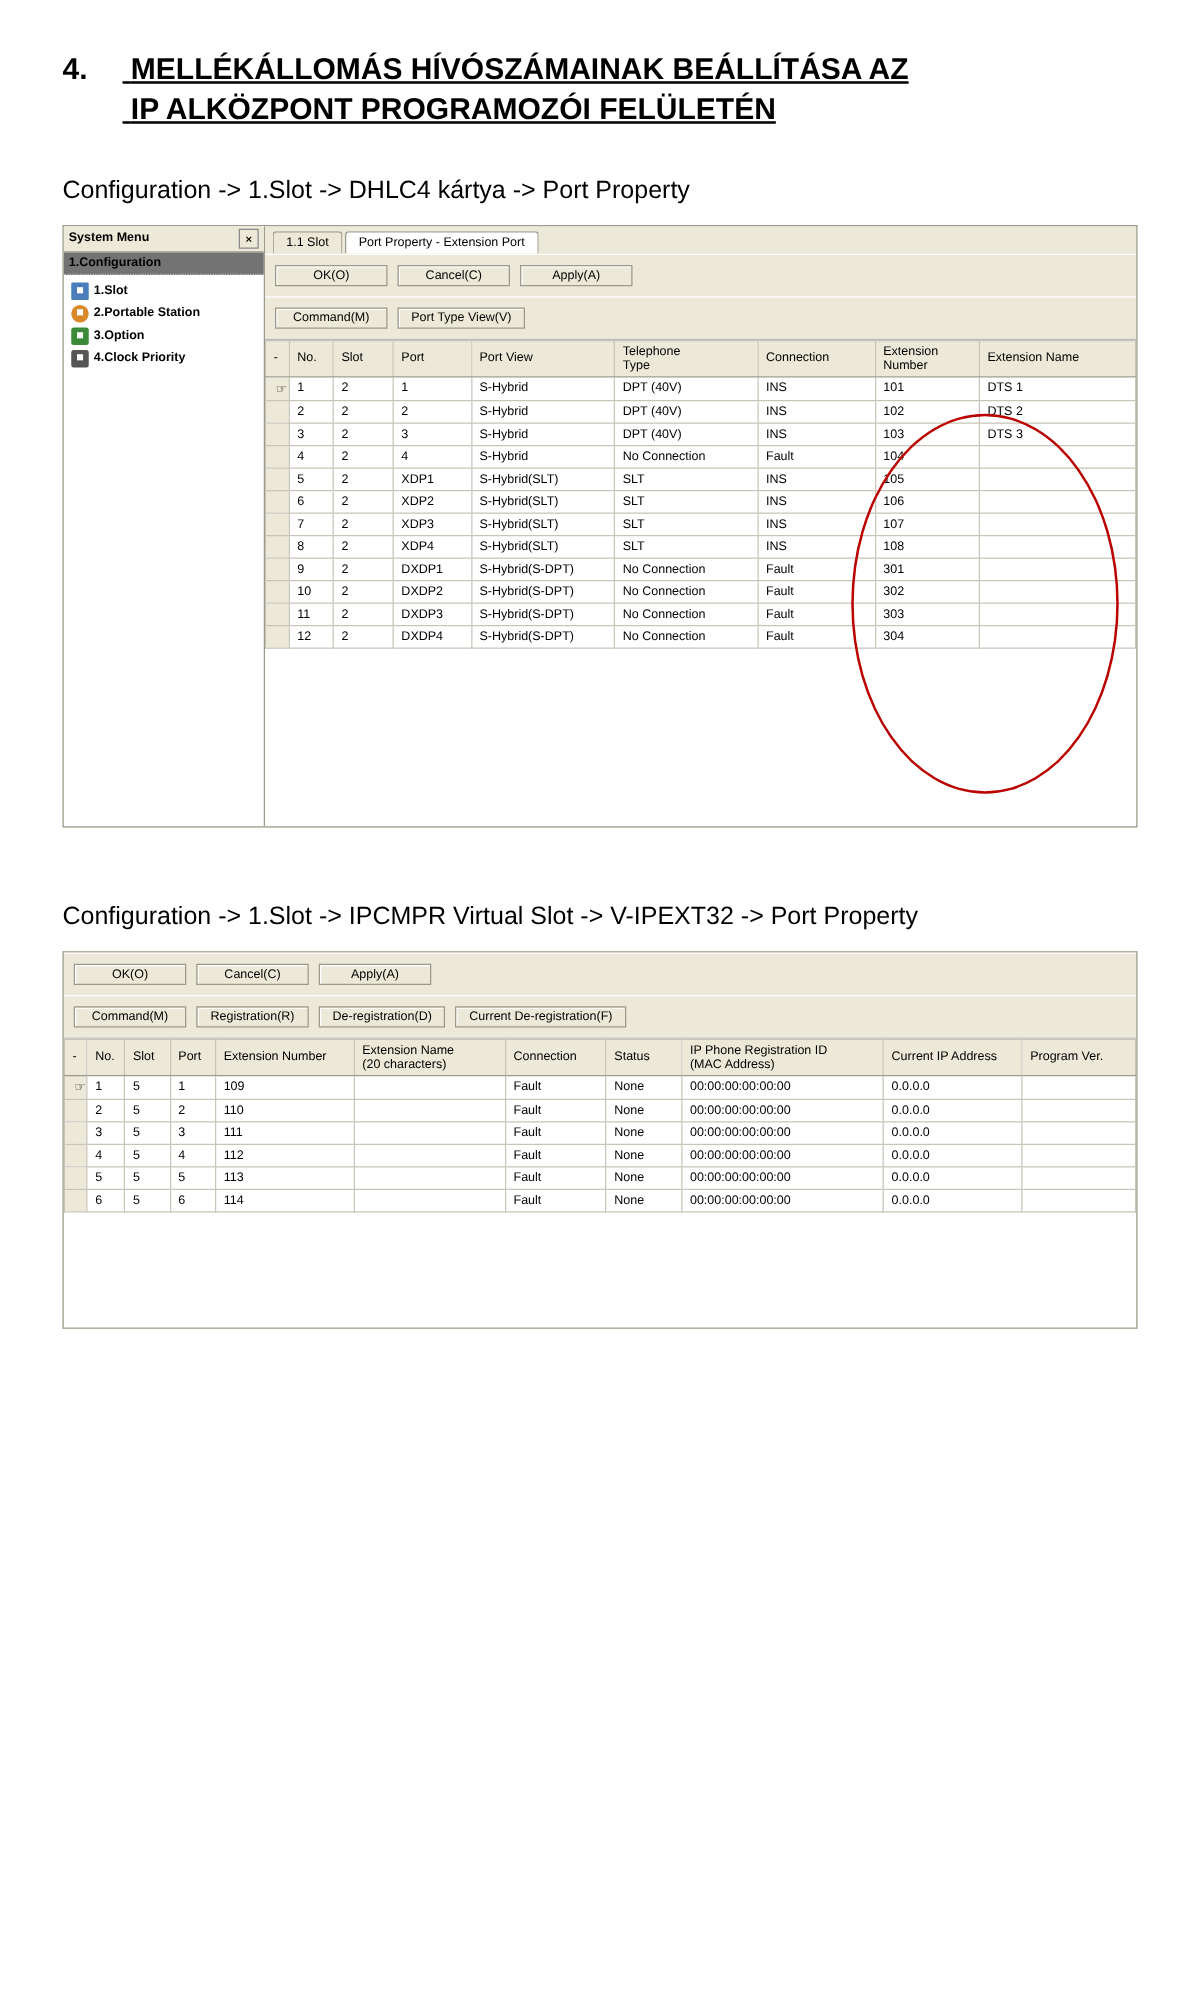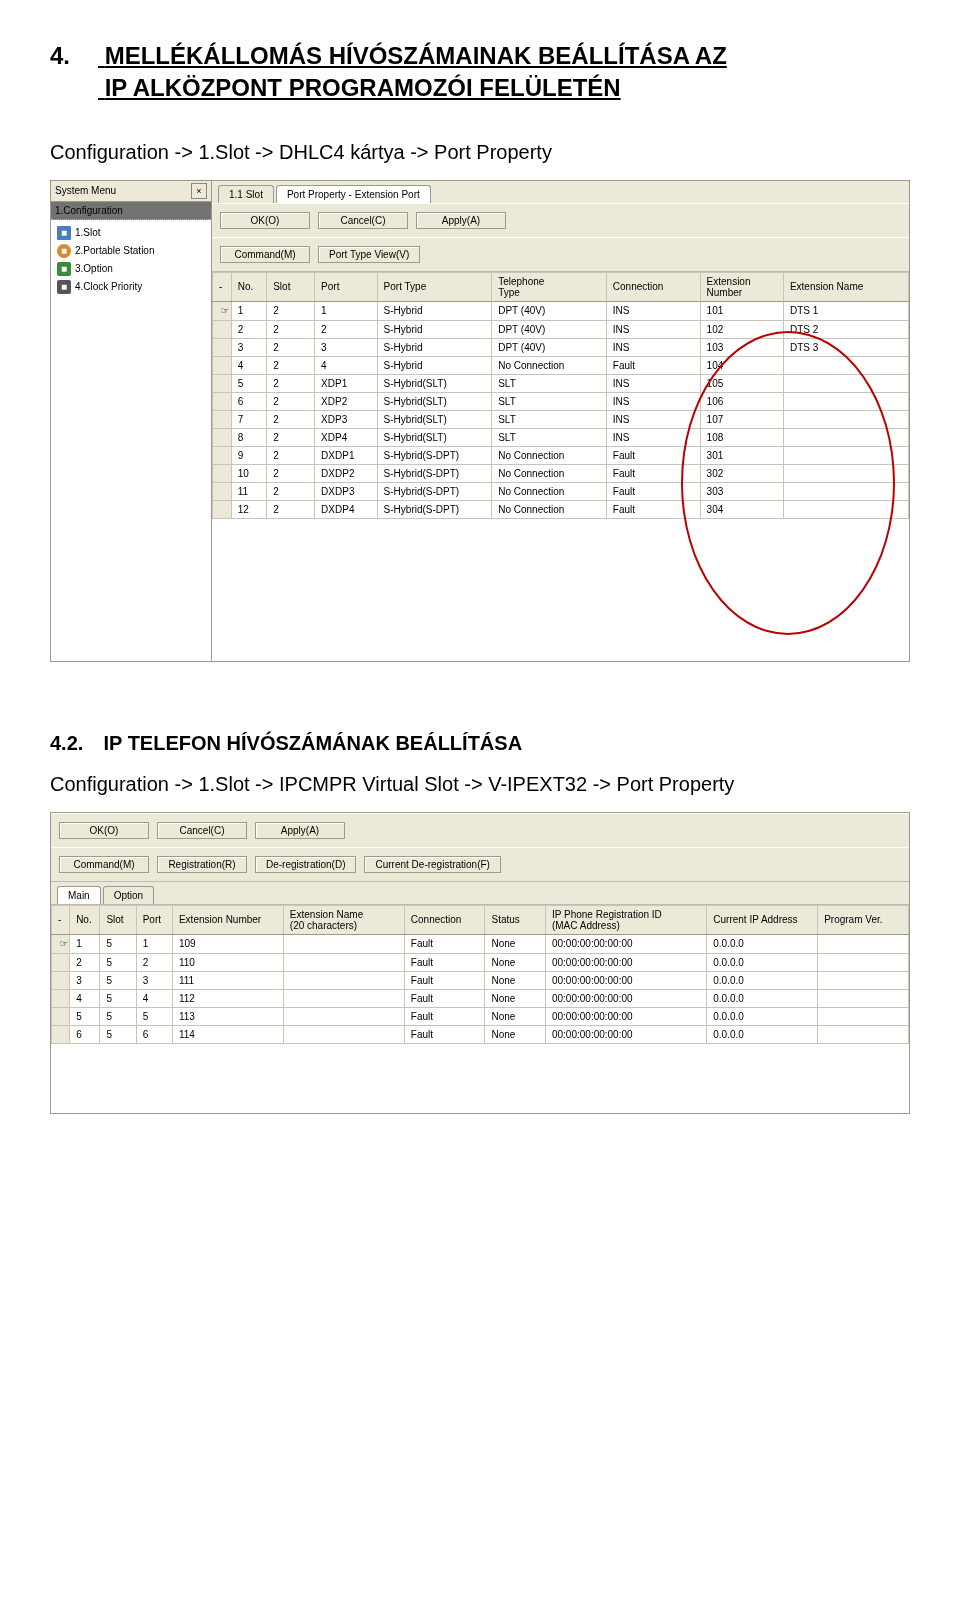--- a/index.html
+++ b/index.html
@@ -40,20 +40,21 @@
   .winpanel * { font-family: Tahoma, Arial, sans-serif; }
 
   
   .shot1 { height: 480px; display: flex; }
   .shot1 .sidebar {
     width: 160px;
     background: #ffffff;
     border-right: 1px solid #9c9a8c;
     display: flex;
     flex-direction: column;
+    font-weight: bold;
   }
   .shot1 .sidehdr {
     background: #ece9d8;
     border-bottom: 1px solid #9c9a8c;
     padding: 2px 4px;
     display: flex;
     justify-content: space-between;
     align-items: center;
   }
   .shot1 .side-x {
@@ -198,21 +199,21 @@
               <col style="width: 90px;">
               <col style="width: 80px;">
               <col style="width: 120px;">
             </colgroup>
             <thead>
               <tr>
                 <th class="rowhandle">-</th>
                 <th>No.</th>
                 <th>Slot</th>
                 <th>Port</th>
-                <th>Port Type</th>
+                <th>Port View</th>
                 <th>Telephone<br>Type</th>
                 <th>Connection</th>
                 <th>Extension<br>Number</th>
                 <th>Extension Name</th>
               </tr>
             </thead>
             <tbody>
               <tr>
                 <td class="rowhandle"><span class="hand">☞</span></td>
                 <td>1</td>
@@ -347,41 +348,33 @@
               </tr>
             </tbody>
           </table>
     </div>
   </div>
   <div class="red-ellipse" style="top:150px; left:630px; width:210px; height:300px;"></div>
 </div>
 
 <div style="height:60px"></div>
 
-<h2 class="sub-title">
-  <span class="num">4.2.</span>
-  <span>IP TELEFON HÍVÓSZÁMÁNAK BEÁLLÍTÁSA</span>
-</h2>
 <div class="path-text">Configuration -&gt; 1.Slot -&gt; IPCMPR Virtual Slot -&gt; V-IPEXT32 -&gt; Port Property</div>
 
 <div class="winpanel shot2">
   <div class="toolbar-row" id="s2row1">
         <span class="winbtn">OK(O)</span>
         <span class="winbtn">Cancel(C)</span>
         <span class="winbtn">Apply(A)</span>
       </div>
   <div class="toolbar-row" id="s2row2">
         <span class="winbtn">Command(M)</span>
         <span class="winbtn">Registration(R)</span>
         <span class="winbtn">De-registration(D)</span>
         <span class="winbtn">Current De-registration(F)</span>
-      </div>
-  <div class="tabs" id="tabs2" style="border-top:1px solid #bbb;">
-        <span class="tab active">Main</span>
-        <span class="tab">Option</span>
       </div>
   <div class="grid-wrap">
     <table class="grid" id="grid2">
           <colgroup>
             <col style="width: 18px;">
             <col style="width: 30px;">
             <col style="width: 36px;">
             <col style="width: 36px;">
             <col style="width: 110px;">
             <col style="width: 120px;">

